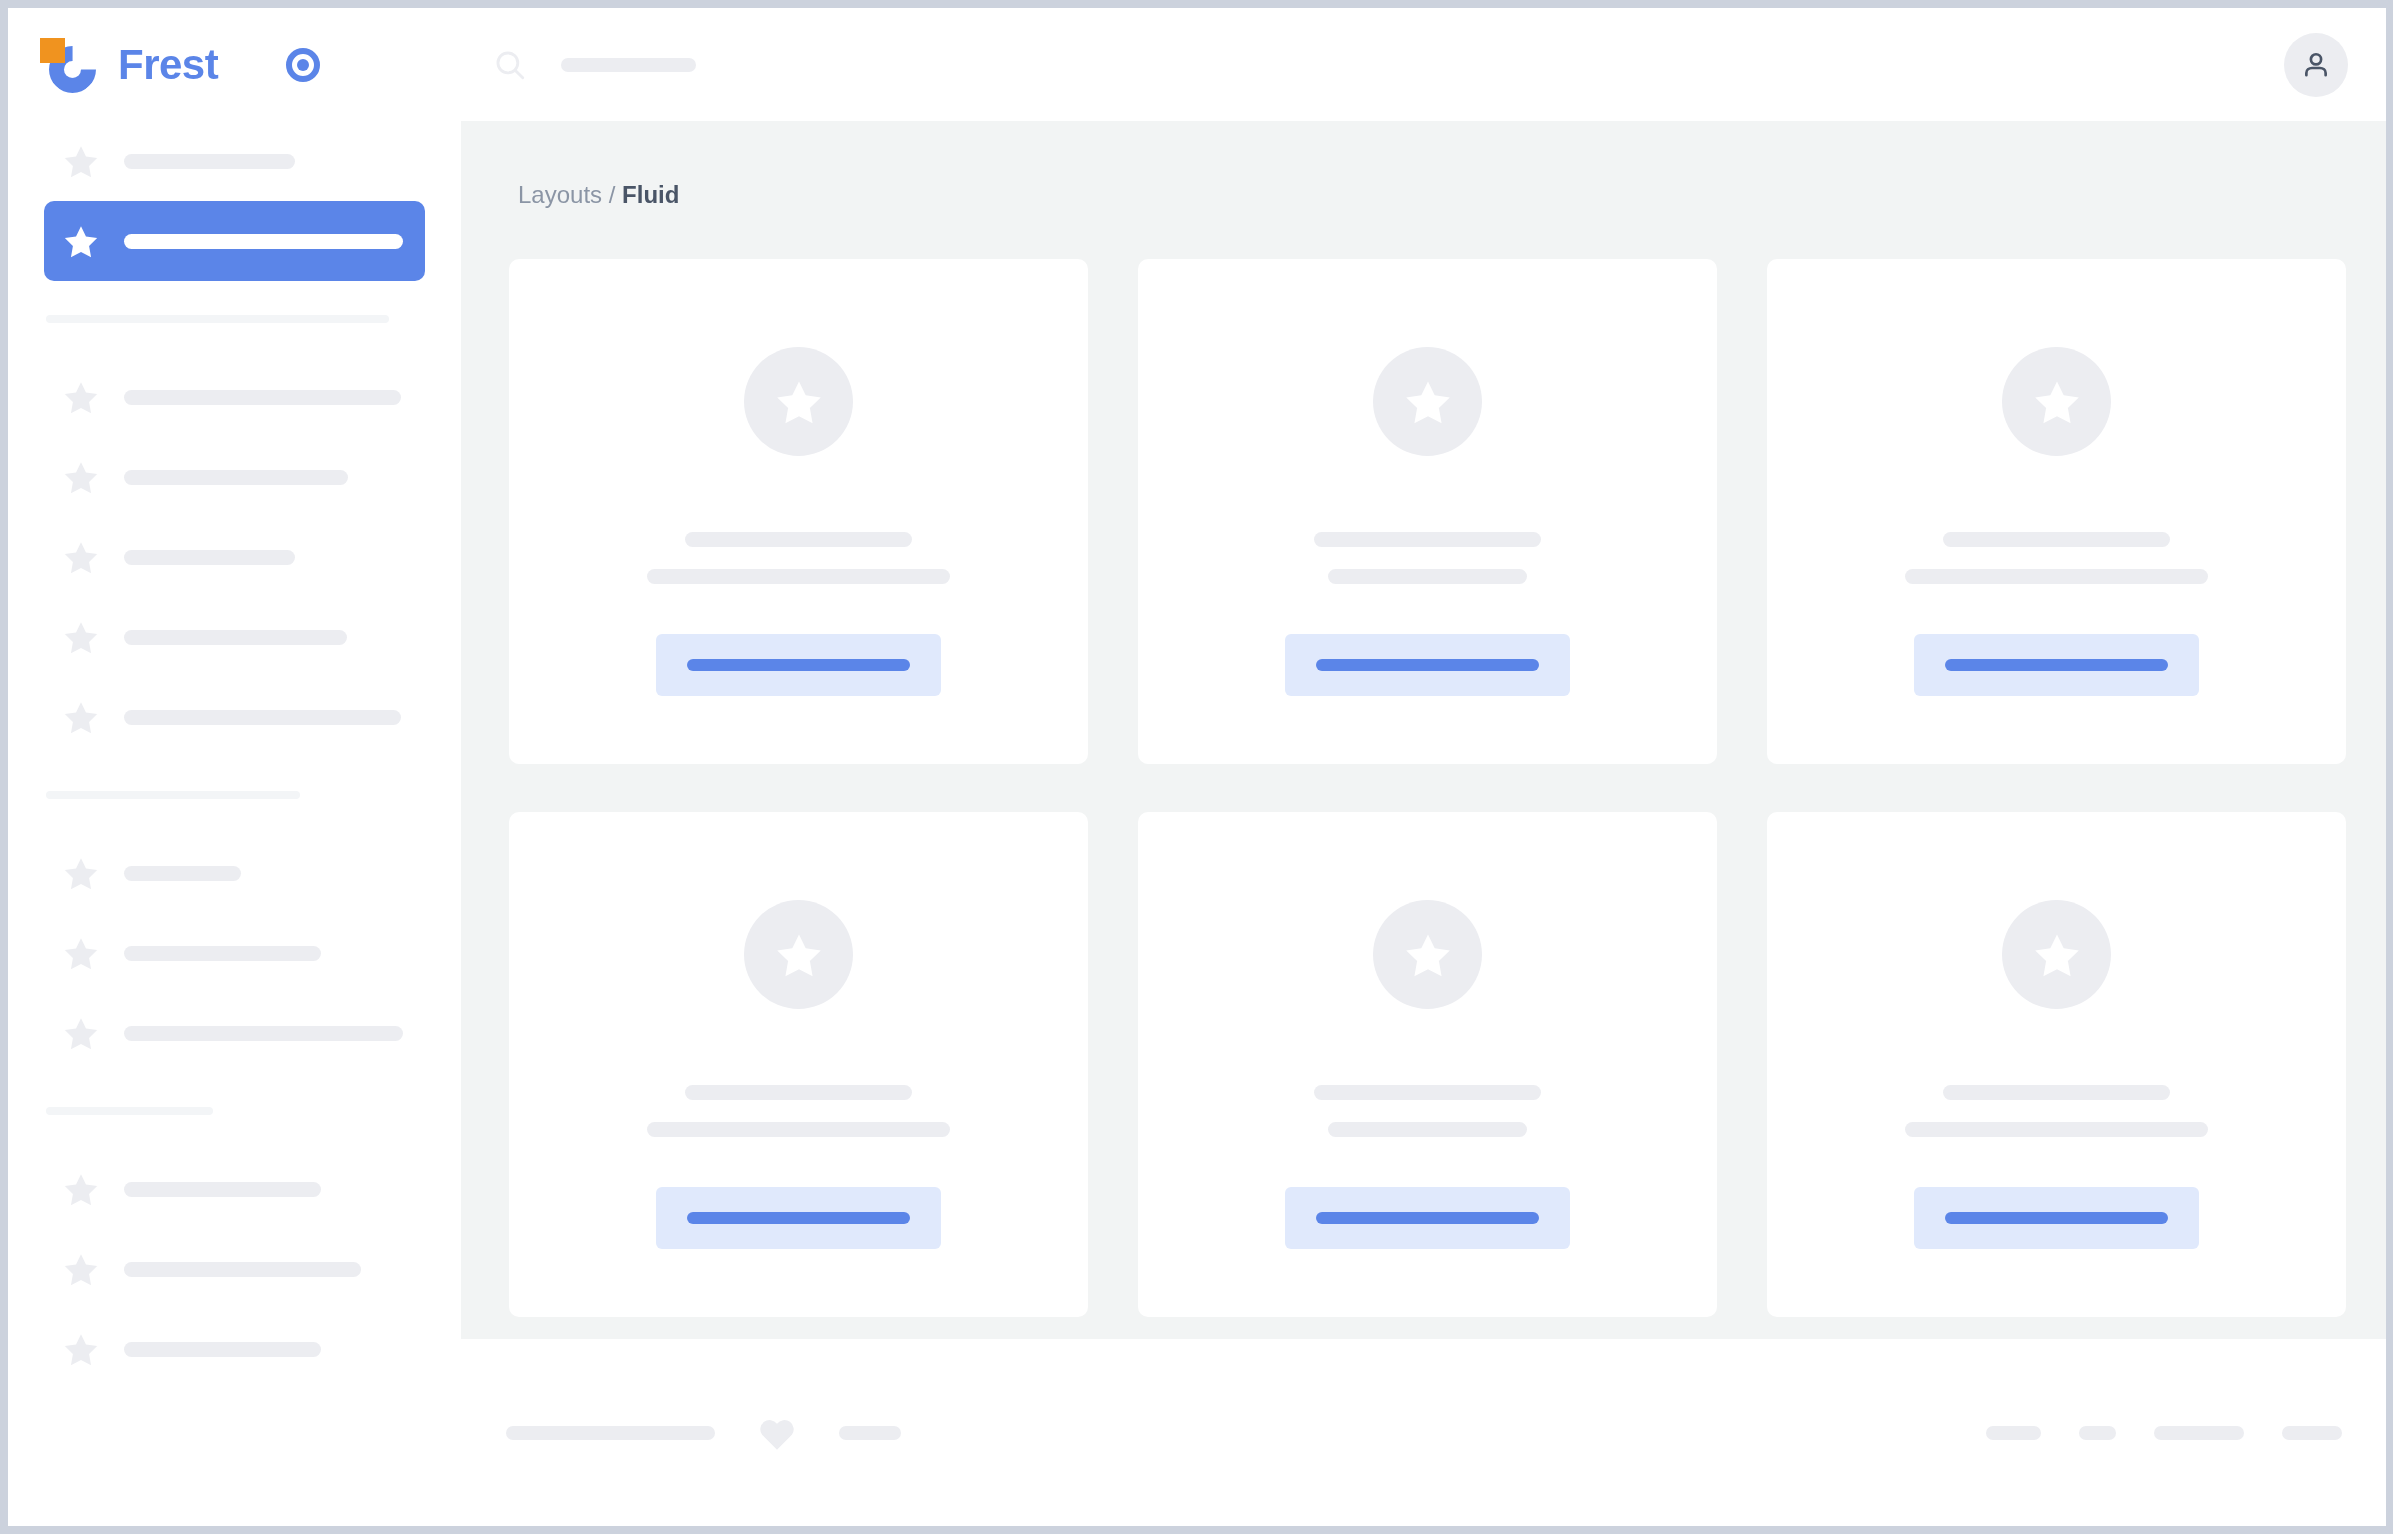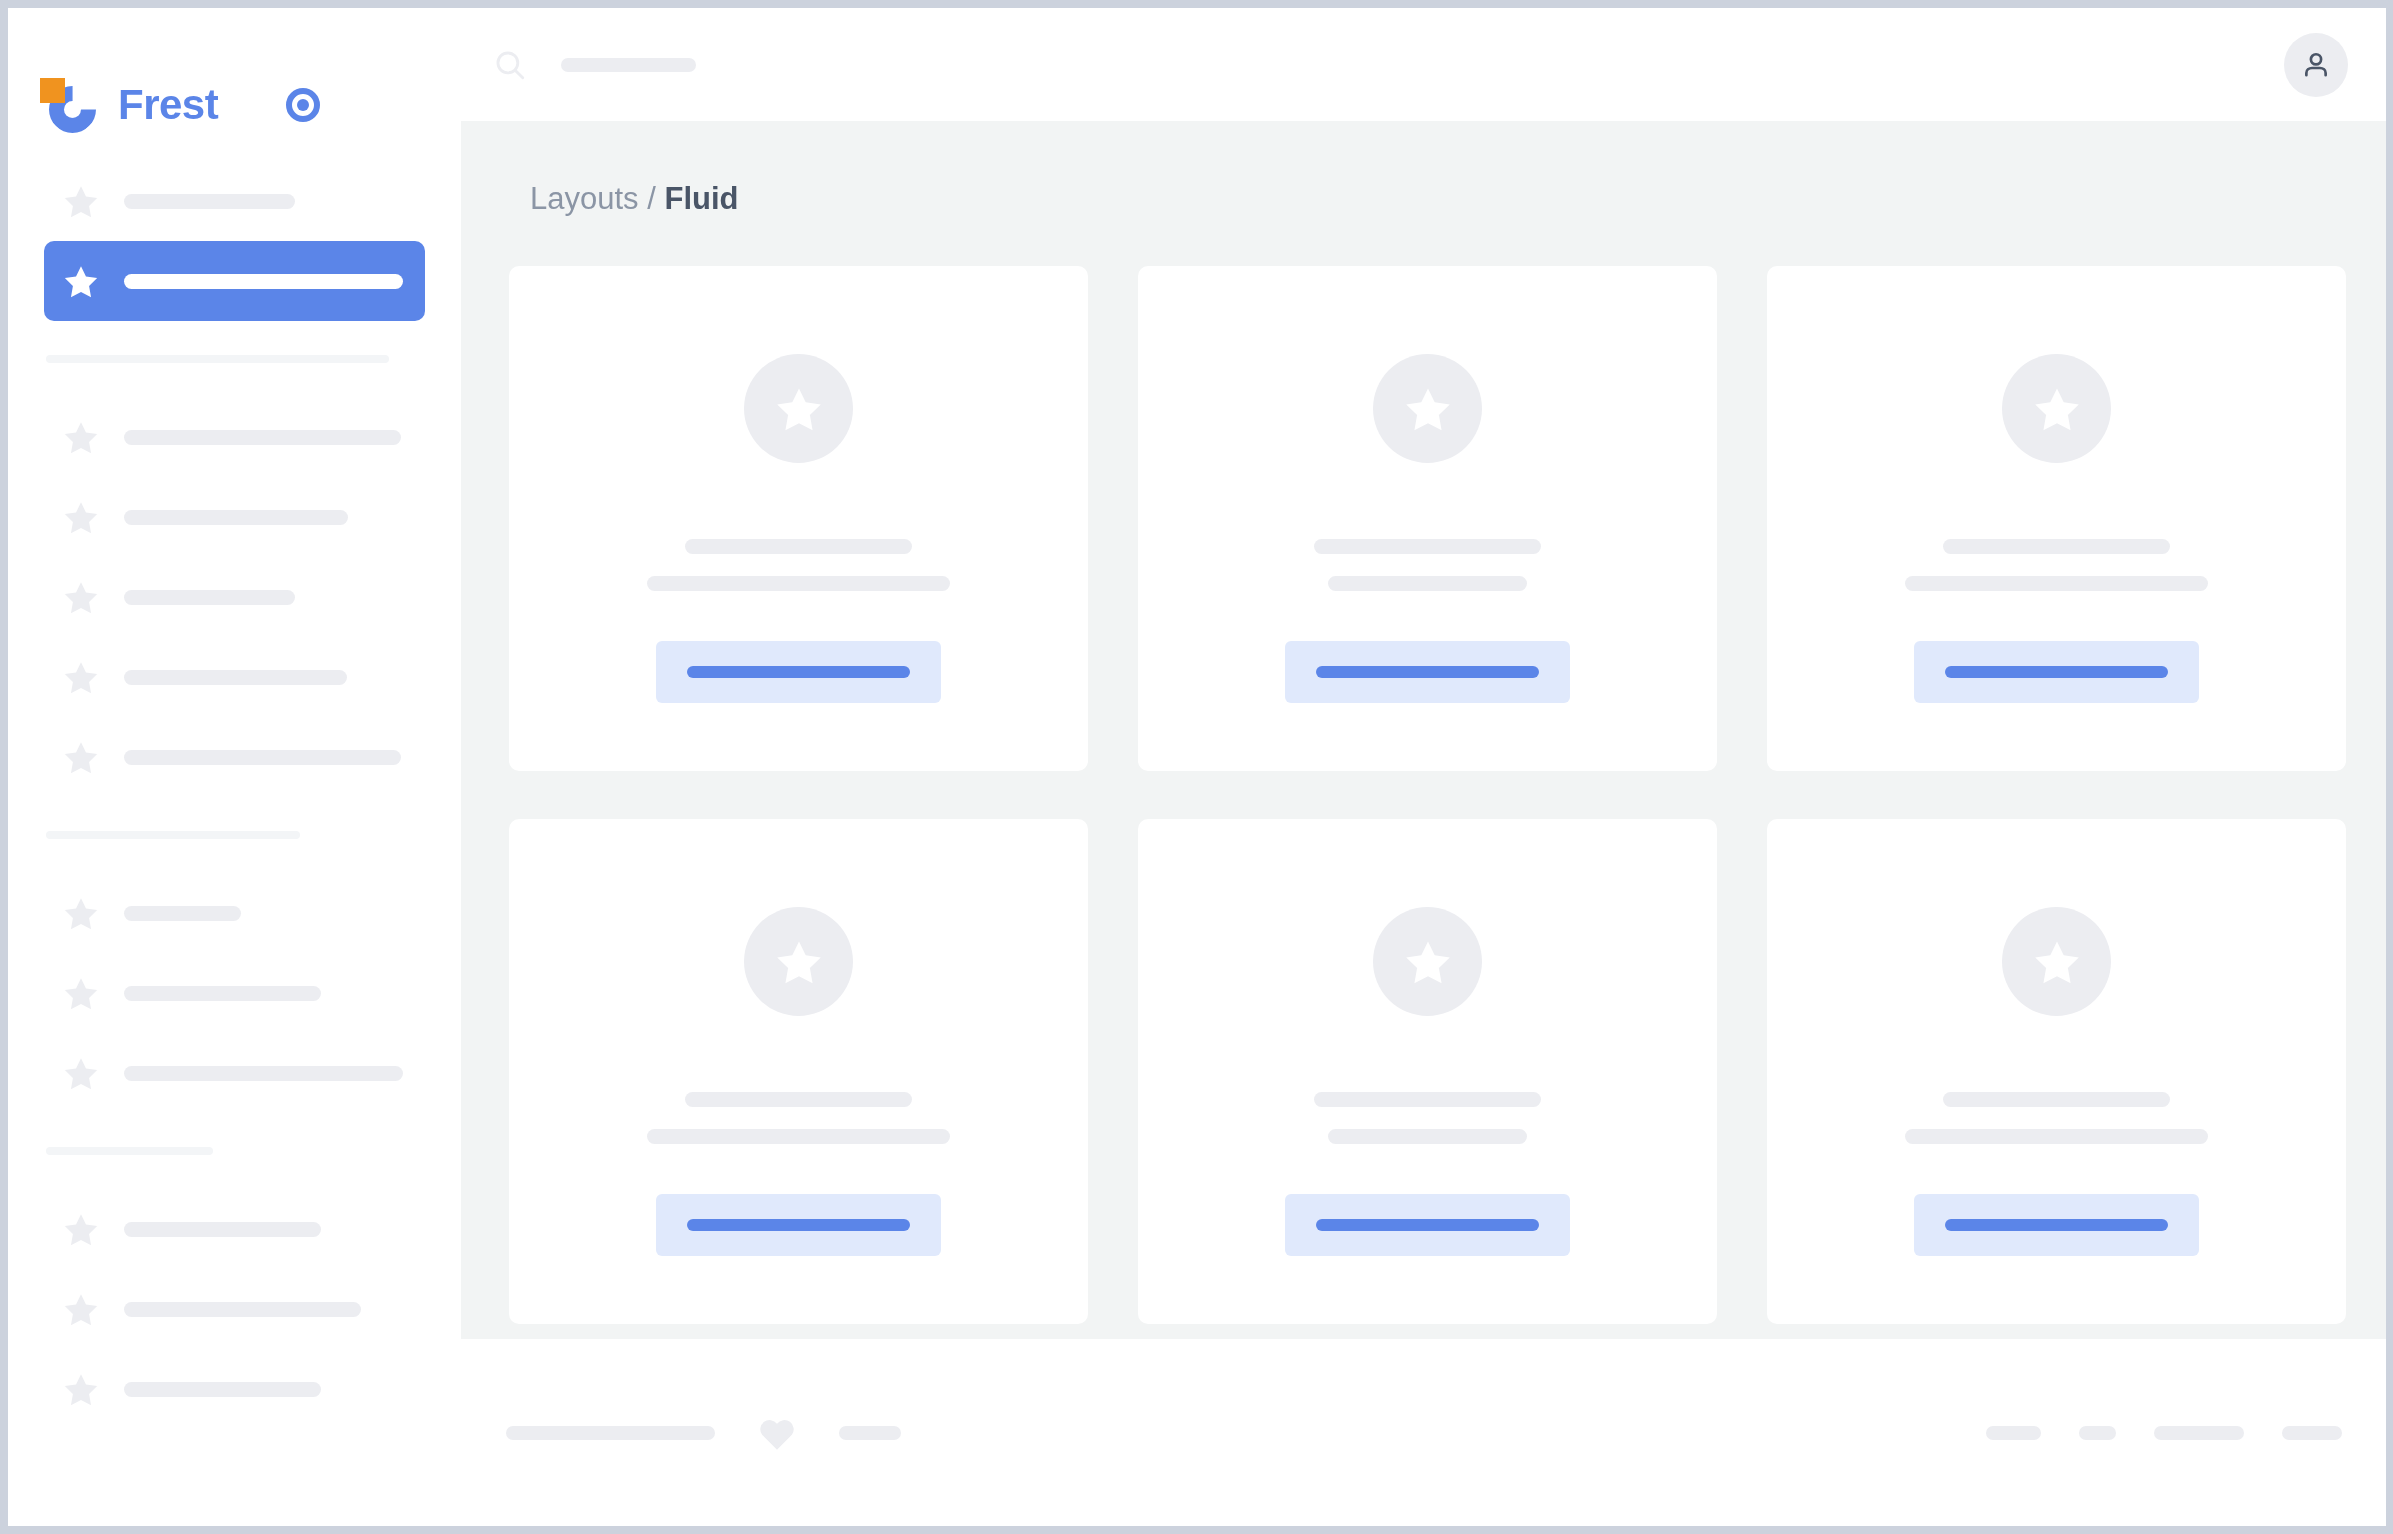--- a/index.html
+++ b/index.html
@@ -30,21 +30,20 @@
   }
 
   
   .sidebar {
     width: 453px;
     flex: 0 0 453px;
     background: #ffffff;
     position: relative;
     display: flex;
     flex-direction: column;
-    margin-top: 40px;
   }
 
   .brand {
     height: 113px;
     flex: 0 0 113px;
     display: flex;
     align-items: center;
     padding-left: 32px;
     gap: 22px;
   }
@@ -168,24 +167,24 @@
   
   .content {
     flex: 1 1 auto;
     background: #f2f4f4;
     padding: 62px 40px 0 48px;
     min-height: 0;
     overflow: hidden;
   }
 
   .breadcrumb {
-    font-size: 31px;
+    font-size: 24px;
     color: #8b95a5;
     margin-bottom: 52px;
-    margin-left: 21px;
+    margin-left: 9px;
     line-height: 1;
   }
   .breadcrumb .crumb-current {
     color: #4a5567;
     font-weight: 700;
   }
   .breadcrumb .crumb-sep { color: #8b95a5; }
 
   .card-grid {
     display: grid;

